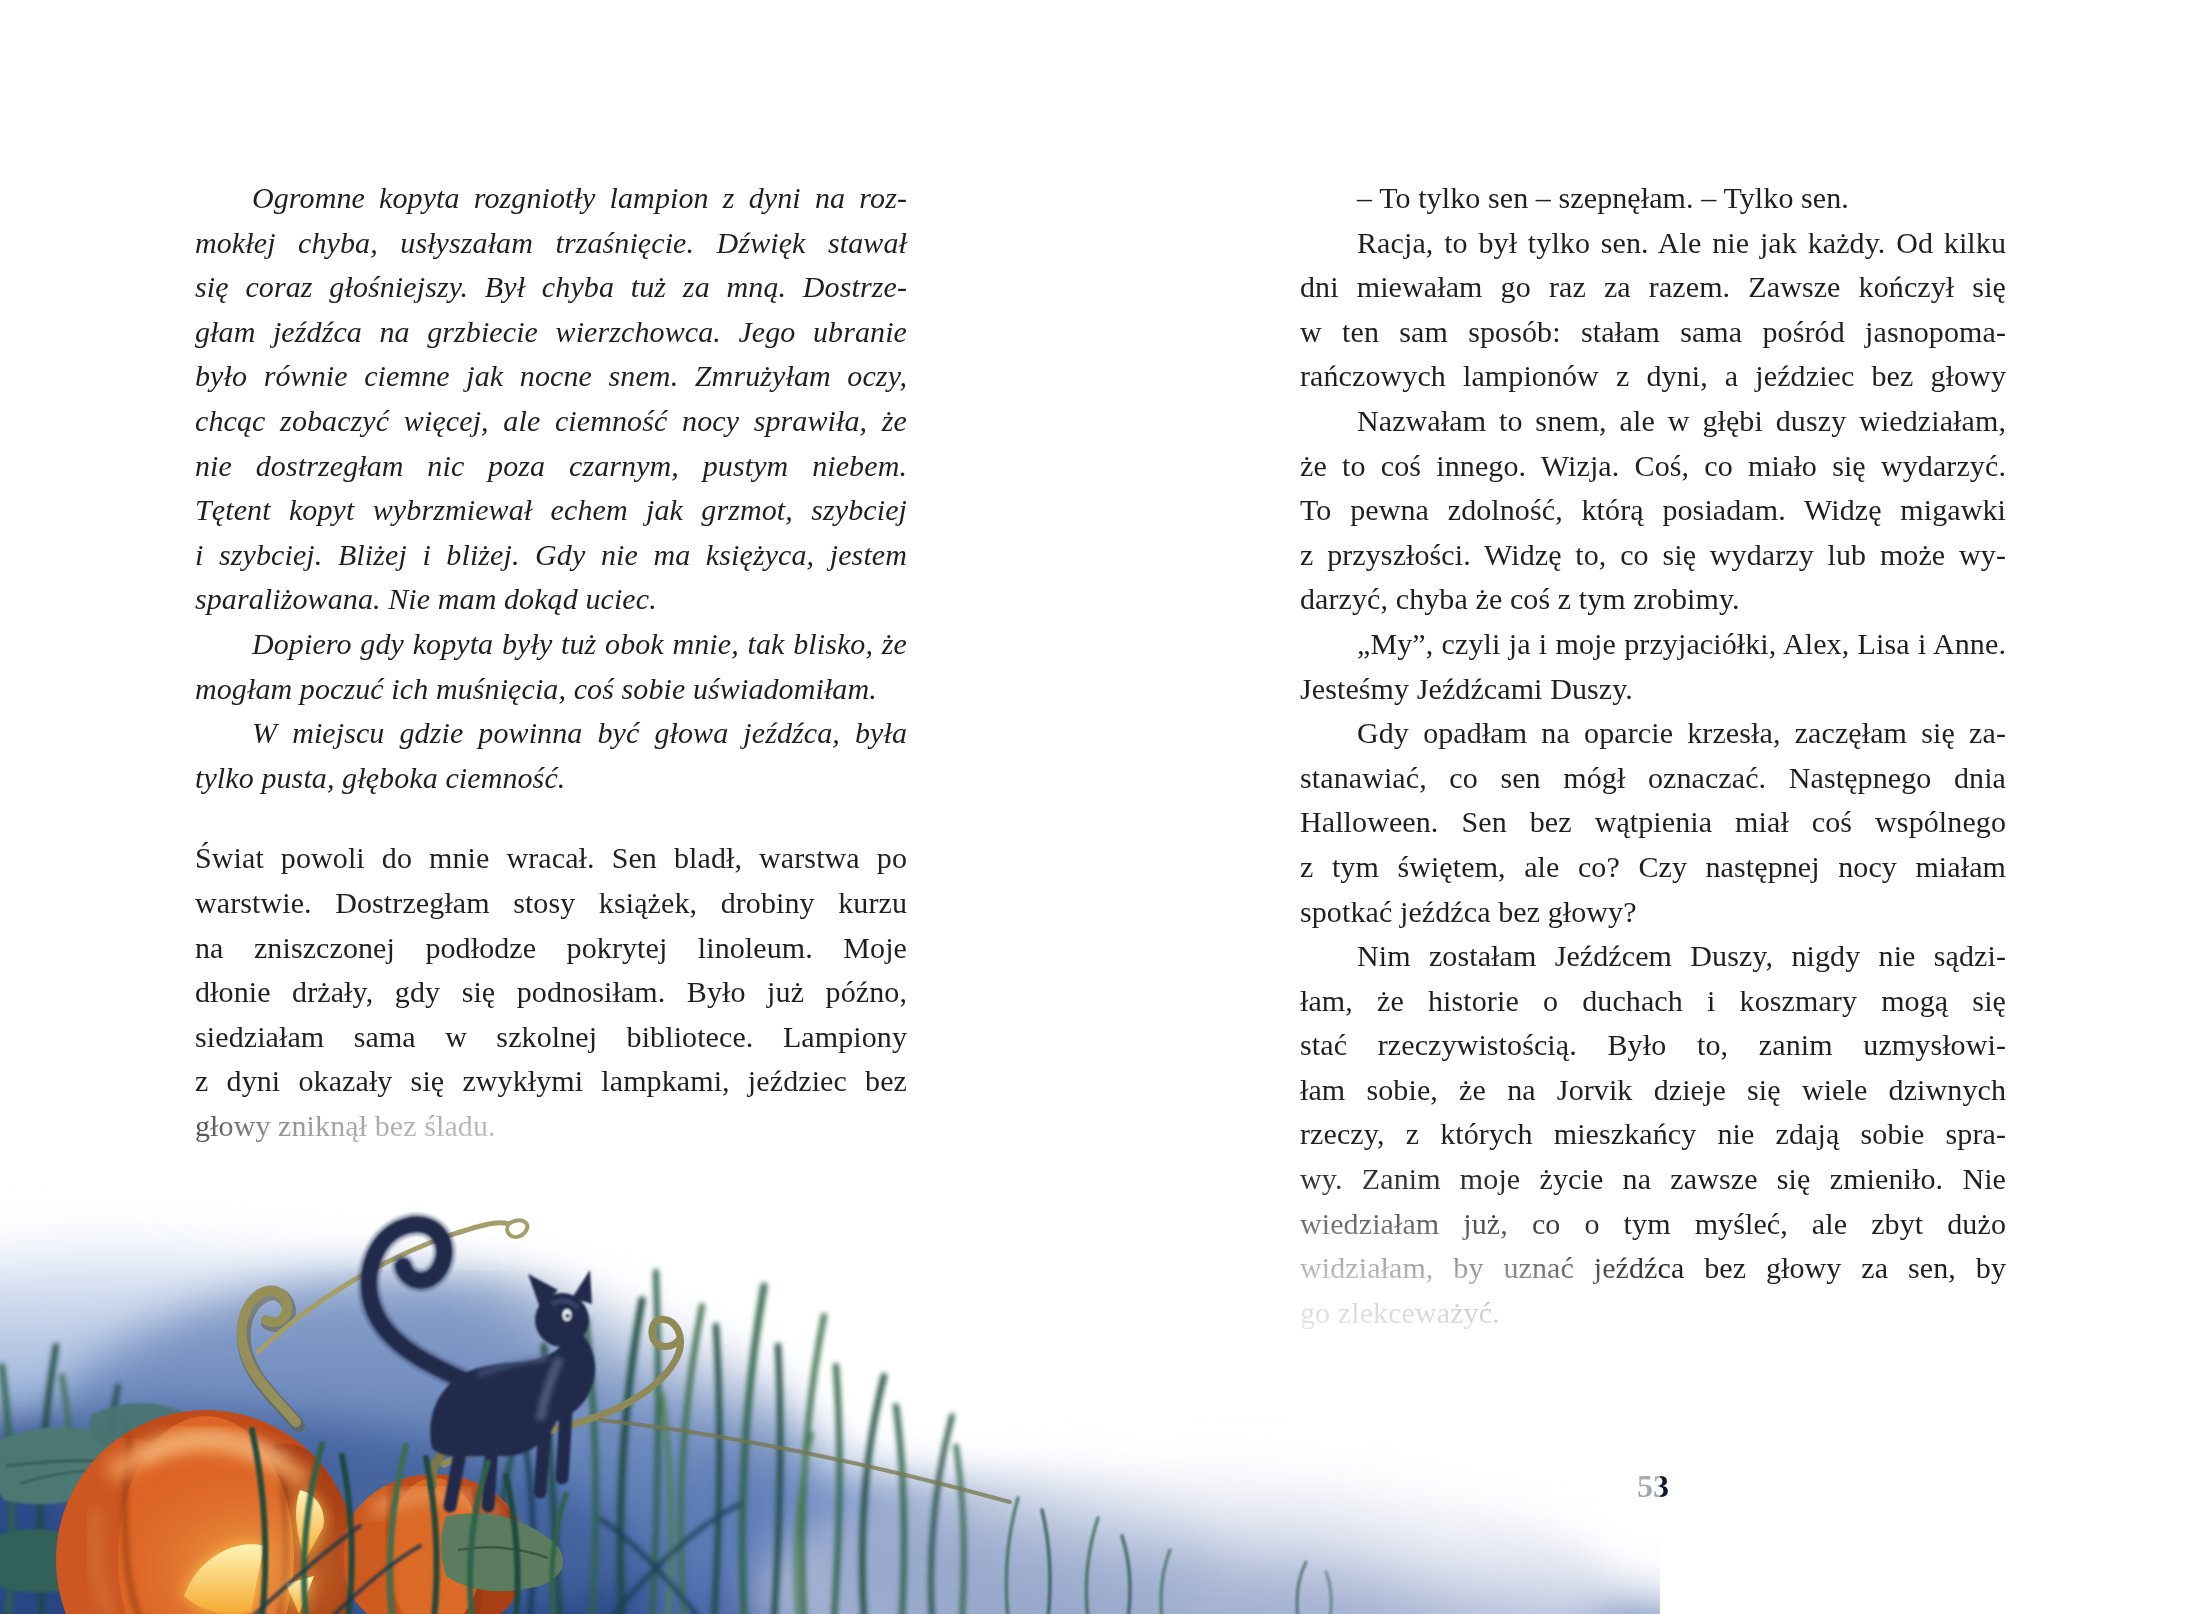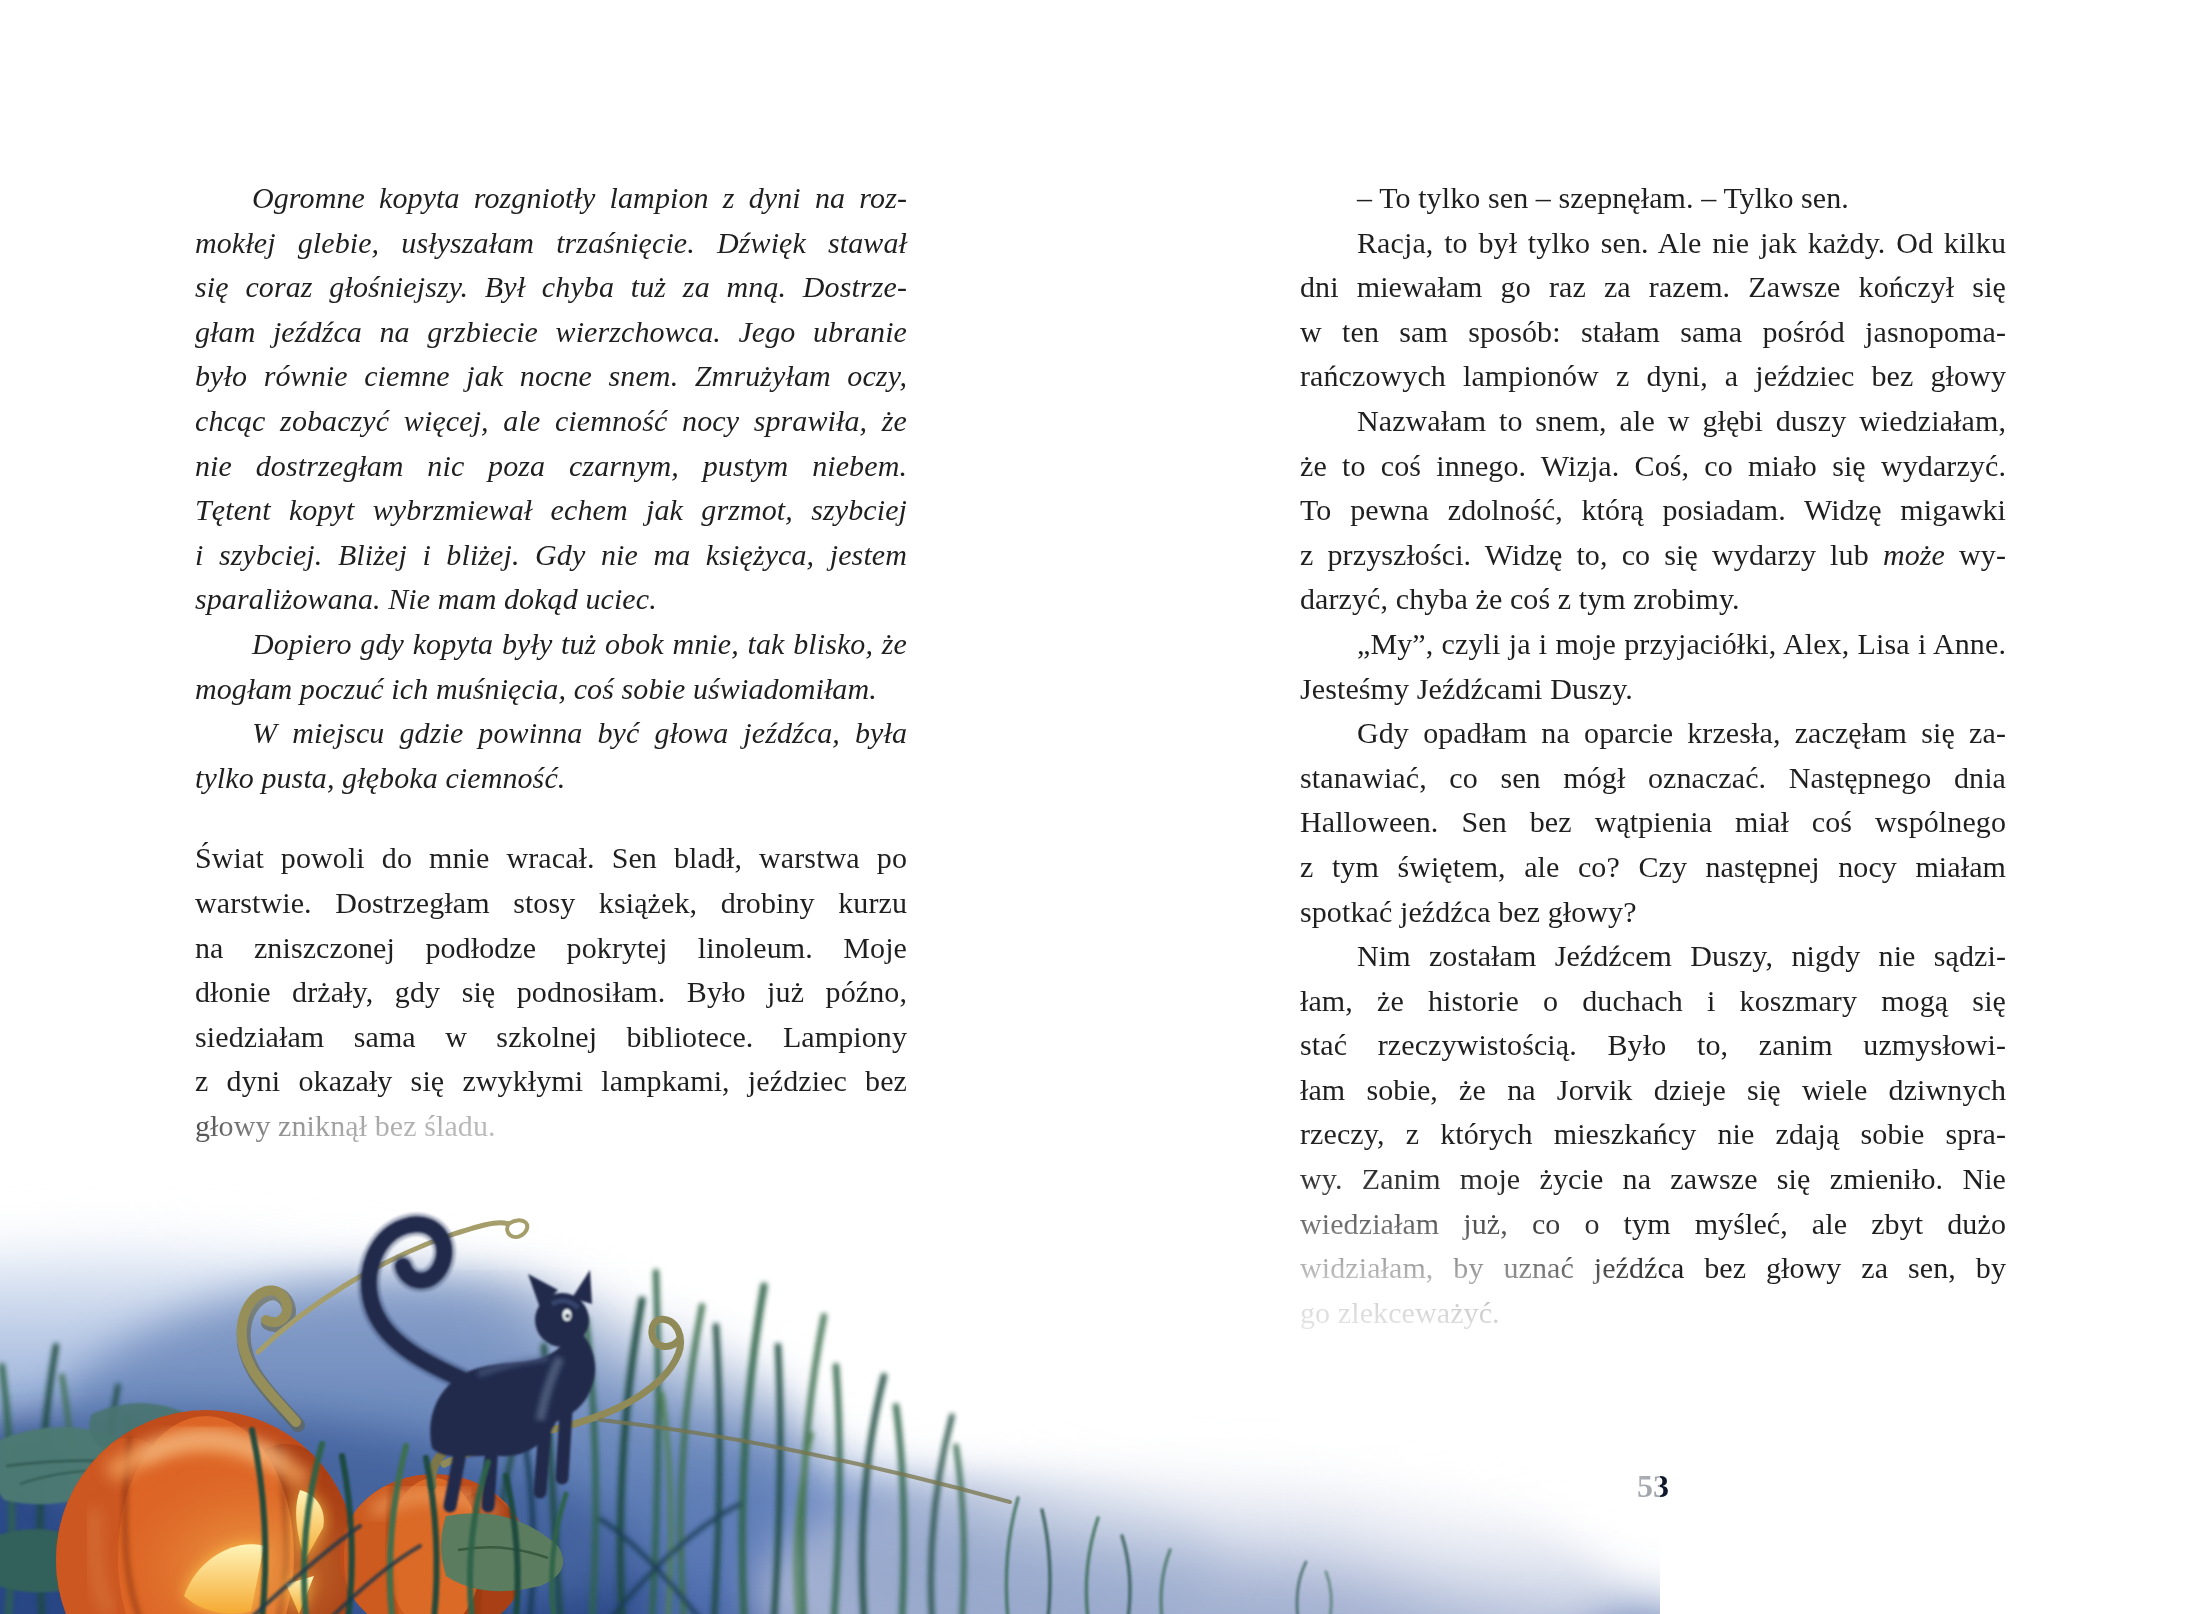--- a/index.html
+++ b/index.html
@@ -8,34 +8,34 @@
     font-family:"Liberation Serif",serif;color:#1f1f1f;
   }
   .col{position:absolute;top:176px;font-size:30px;line-height:44.6px;letter-spacing:0.1px;}
   #left-col{left:195px;width:712px;}
   #right-col{left:1300px;width:706px;}
   .ln{text-align:justify;text-align-last:justify;-moz-text-align-last:justify;min-height:44.6px;}
   .ln.end{text-align-last:left;-moz-text-align-last:left;}
   .ln.ind{text-indent:57px;}
   .block.it{font-style:italic;}
   .block + .block{margin-top:36px;}
-  .em{font-style:italic;}
+  .em{}
   .pageno{position:absolute;left:1300px;width:706px;top:1468px;text-align:center;
     font-weight:bold;font-size:32px;color:#0f172a;}
   .illus{position:absolute;left:0;bottom:0;width:1660px;height:500px;display:block;}
 </style>
 </head>
 <body>
 
 <div class="spread">
 
   <div class="col" id="left-col">
       <div class="block it">
         <div class="ln ind">Ogromne kopyta rozgniotły lampion z dyni na roz-</div>
-        <div class="ln">mokłej glebie, usłyszałam trzaśnięcie. Dźwięk stawał</div>
+        <div class="ln">mokłej chyba, usłyszałam trzaśnięcie. Dźwięk stawał</div>
         <div class="ln">się coraz głośniejszy. Był chyba tuż za mną. Dostrze-</div>
         <div class="ln">głam jeźdźca na grzbiecie wierzchowca. Jego ubranie</div>
         <div class="ln">było równie ciemne jak nocne snem. Zmrużyłam oczy,</div>
         <div class="ln">chcąc zobaczyć więcej, ale ciemność nocy sprawiła, że</div>
         <div class="ln">nie dostrzegłam nic poza czarnym, pustym niebem.</div>
         <div class="ln">Tętent kopyt wybrzmiewał echem jak grzmot, szybciej</div>
         <div class="ln">i szybciej. Bliżej i bliżej. Gdy nie ma księżyca, jestem</div>
         <div class="ln end">sparaliżowana. Nie mam dokąd uciec.</div>
         <div class="ln ind">Dopiero gdy kopyta były tuż obok mnie, tak blisko, że</div>
         <div class="ln end">mogłam poczuć ich muśnięcia, coś sobie uświadomiłam.</div>

